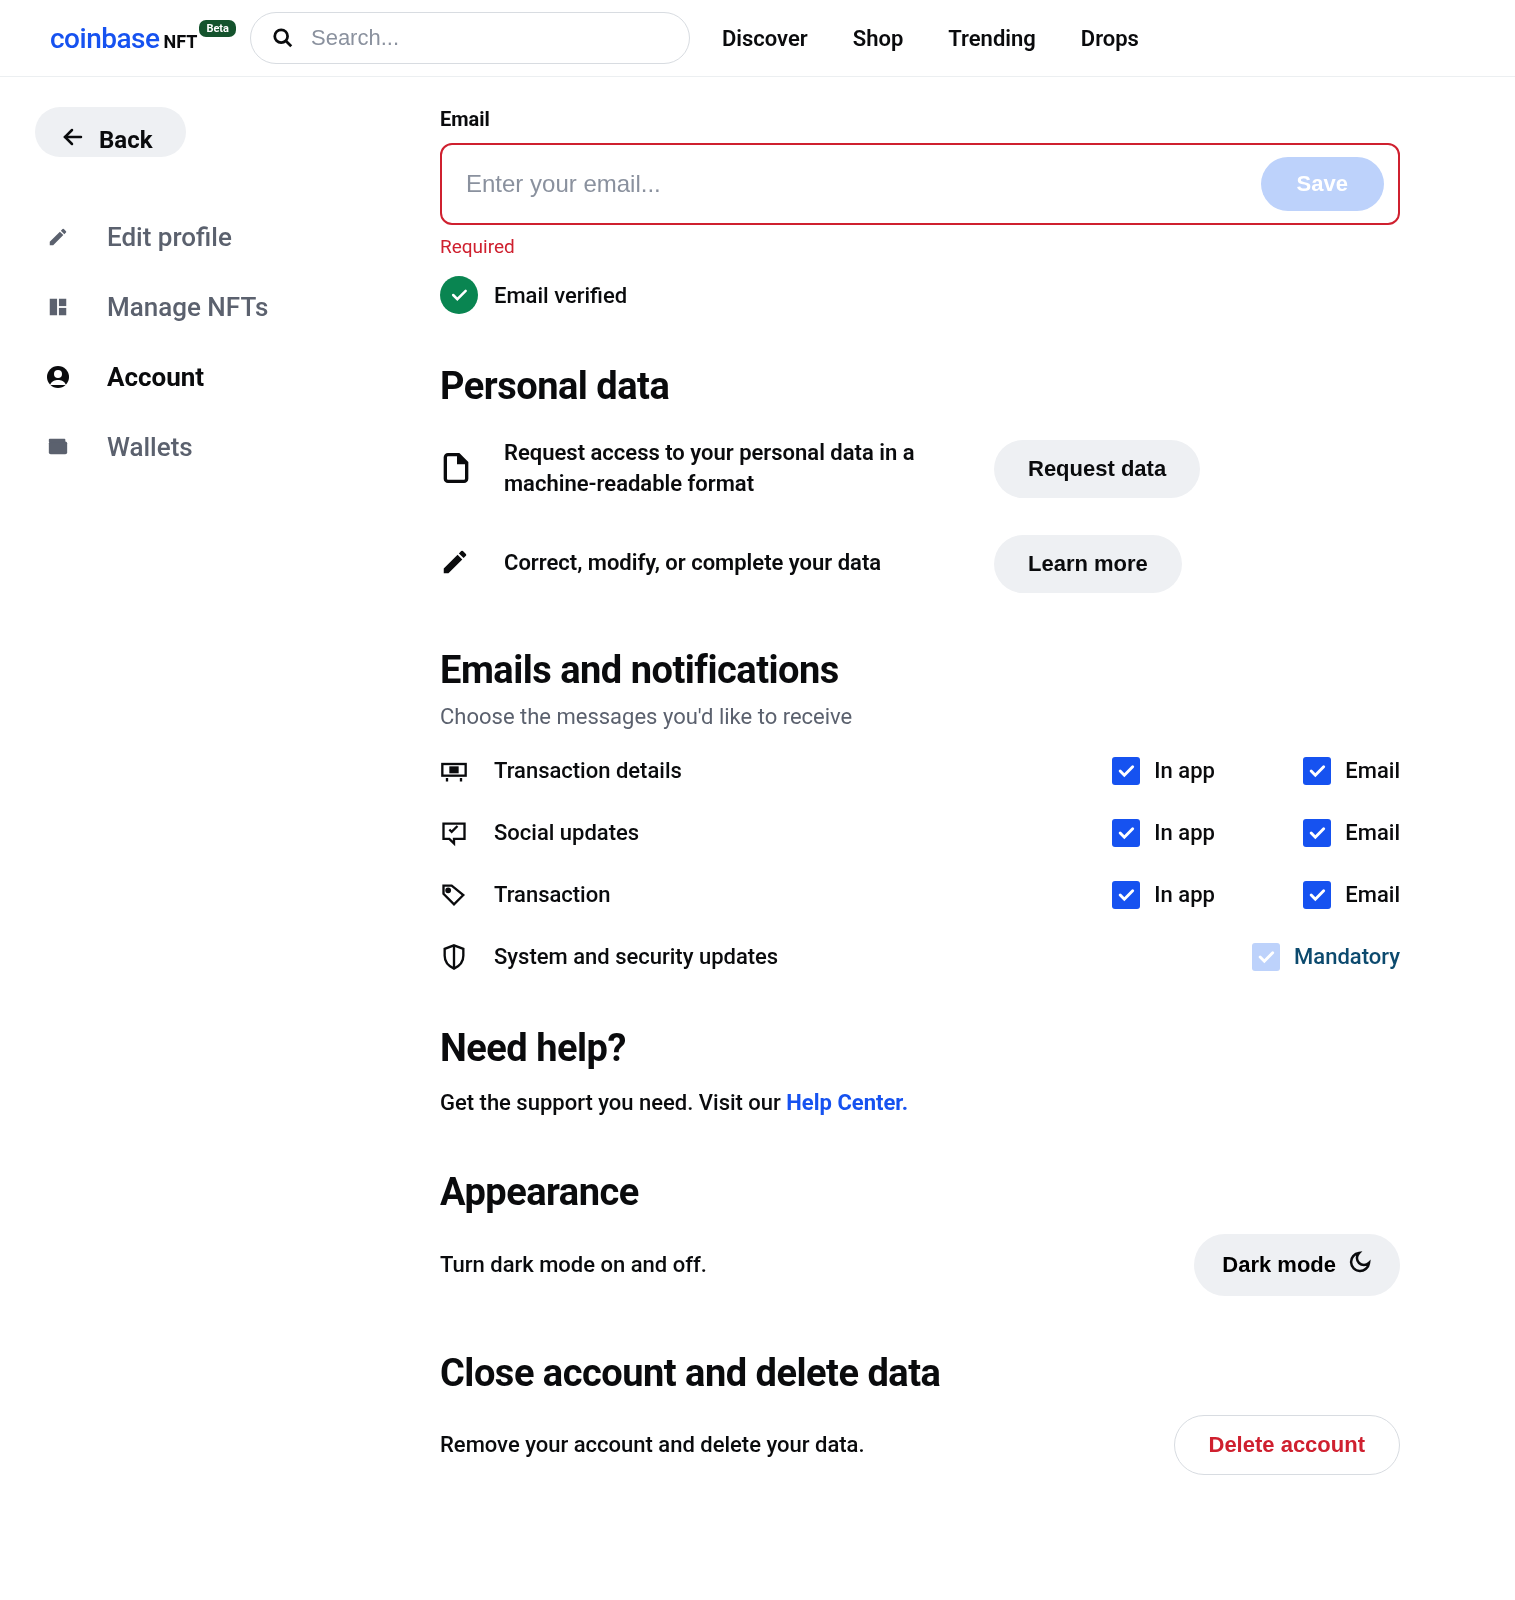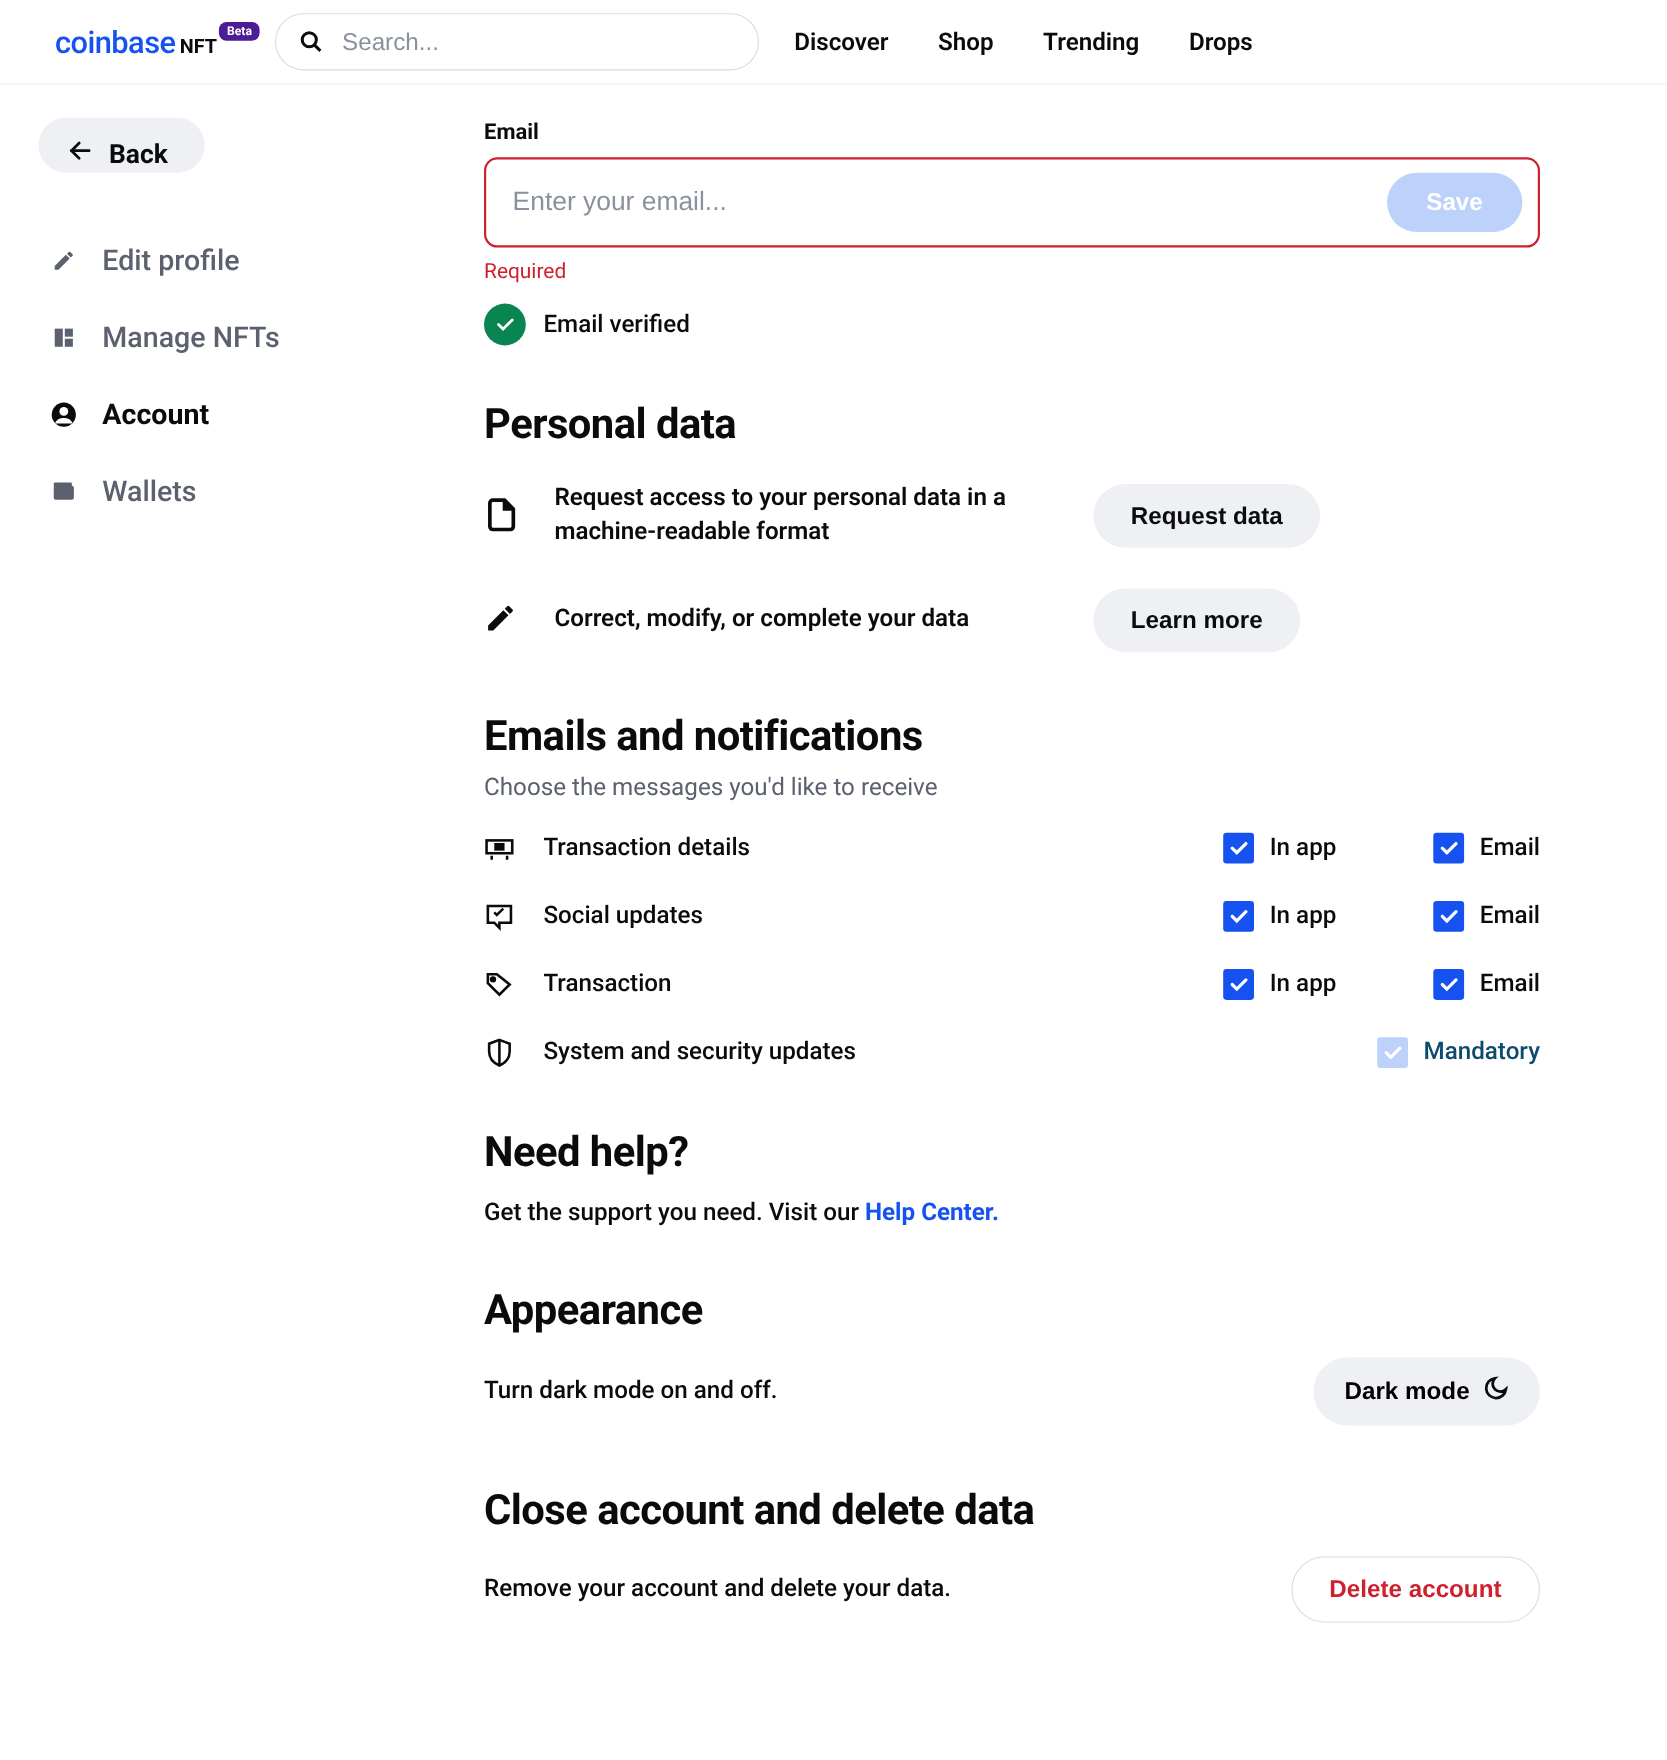--- a/index.html
+++ b/index.html
@@ -34,21 +34,21 @@
   font-weight: 500;
   font-size: 28px;
   letter-spacing: -0.5px;
 }
 .logo-sub {
   color: #0a0b0d;
   font-weight: 700;
   font-size: 18px;
 }
 .beta-badge {
-  background: #4c1d95;
+  background: #14532d;
   color: #fff;
   font-size: 11px;
   font-weight: 700;
   padding: 2px 7px;
   border-radius: 7px;
   position: relative;
   top: -16px;
   left: -2px;
 }
 .search-wrap {
@@ -102,21 +102,21 @@
   border-radius: 100px;
   padding: 18px 34px 2px 26px;
   font-weight: 700;
   font-size: 24px;
   cursor: pointer;
   margin-bottom: 45px;
 }
 .side-item {
   display: flex;
   align-items: center;
-  gap: 22px;
+  gap: 36px;
   padding: 20px 10px;
   font-size: 26px;
   font-weight: 500;
   color: #5b616e;
   cursor: pointer;
 }
 .side-item.active {
   color: #0a0b0d;
   font-weight: 700;
 }

